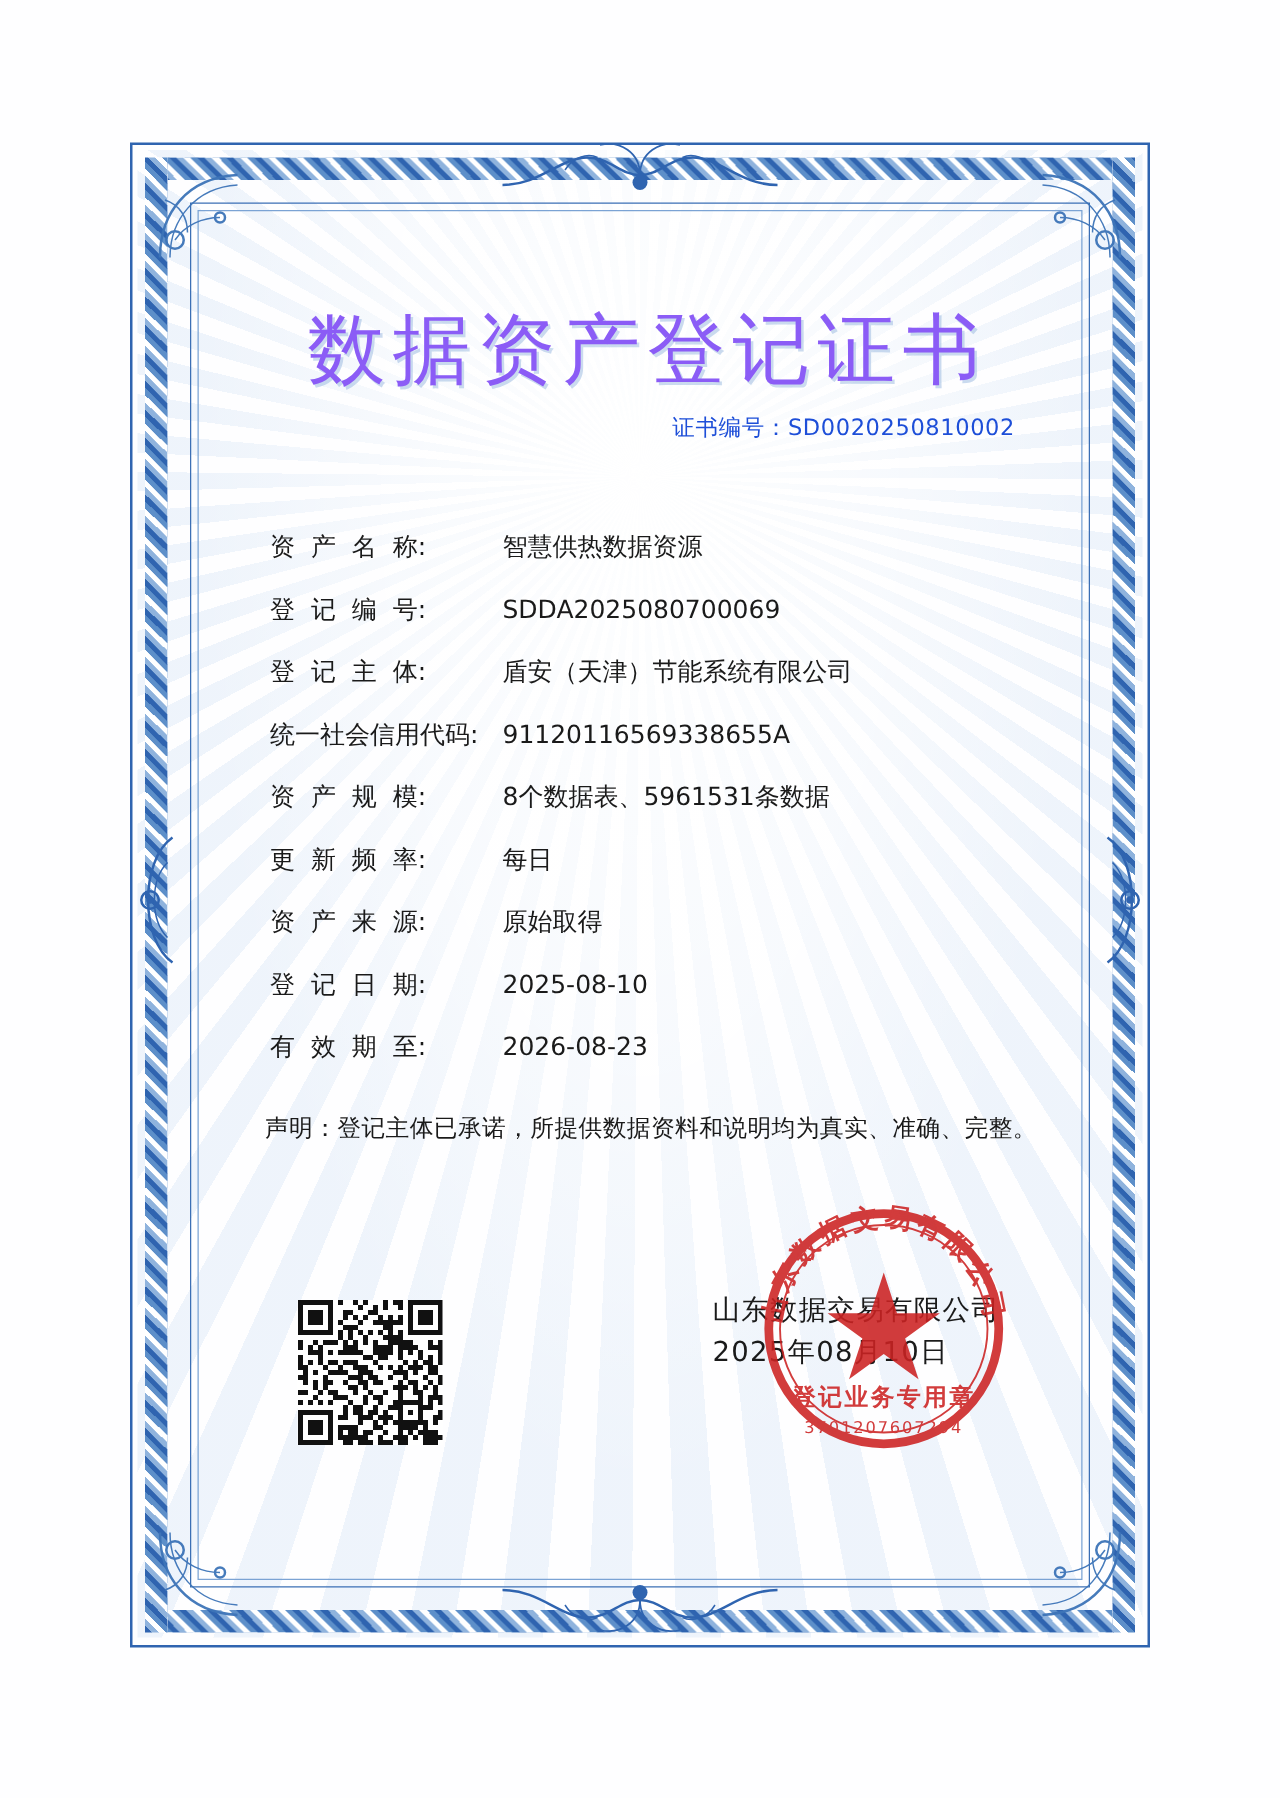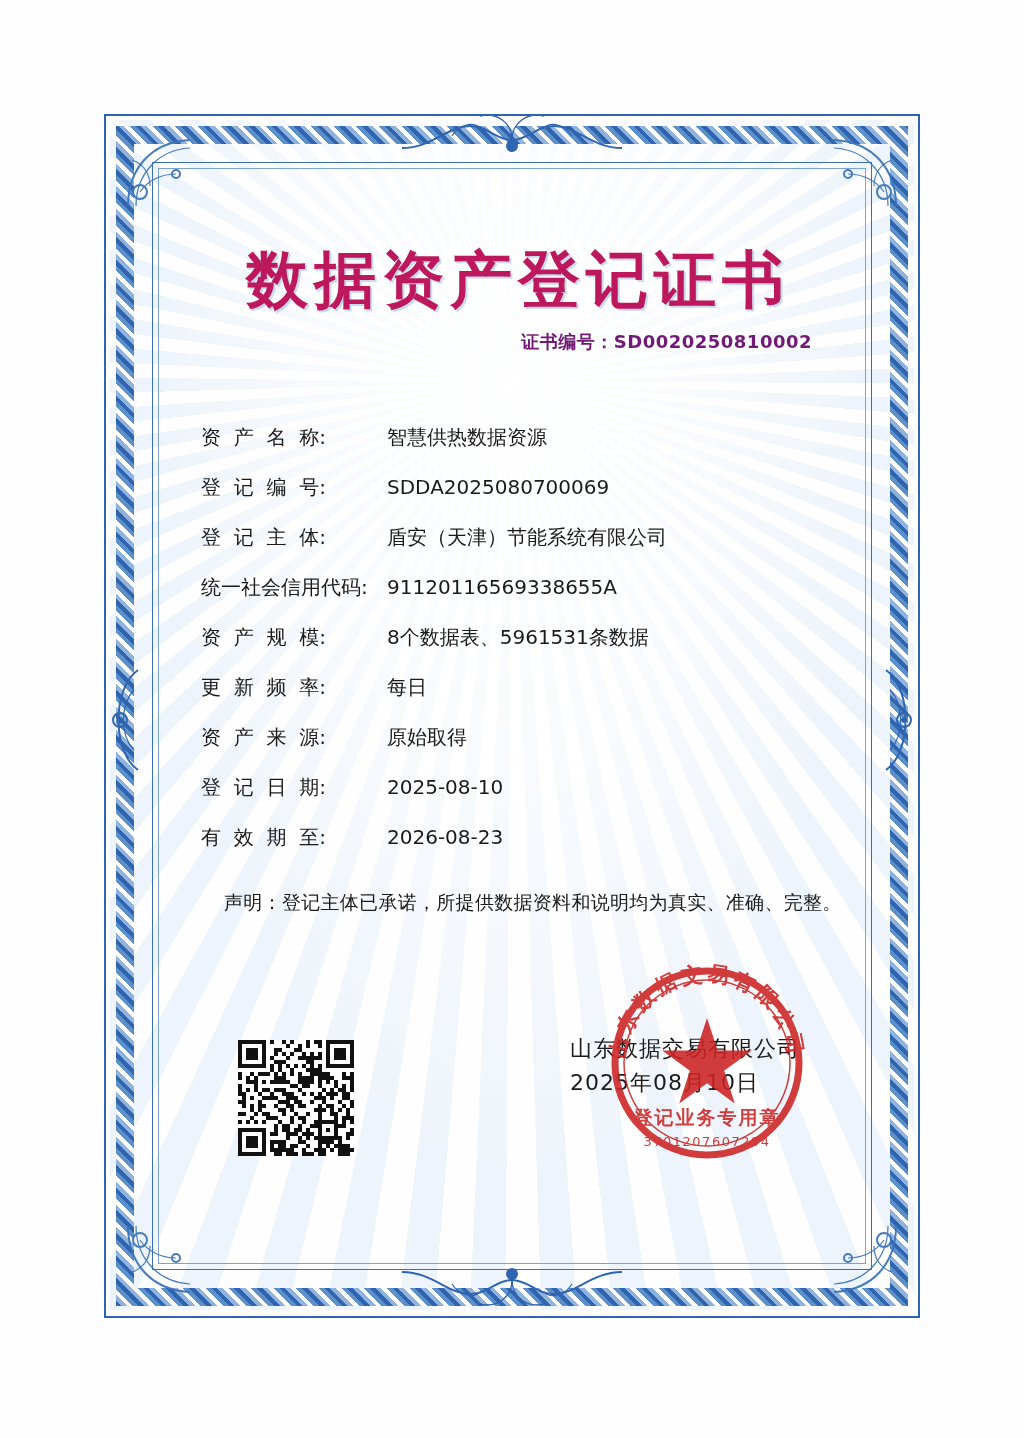--- a/index.html
+++ b/index.html
@@ -114,40 +114,39 @@
   .side-flourish.right { left: 880px; top: 660px; transform: scaleX(-1); }
 
   
   .title {
     position: absolute;
     left: 12px; right: 0;
     top: 238px;
     text-align: center;
     font-family: "DejaVu Sans", "Liberation Sans", sans-serif;
     font-size: 62px;
-    font-weight: bold;
+    font-weight: normal;
     letter-spacing: 6px;
-    color: #be185d;
+    color: #8b5cf6;
     text-shadow: 2px 2px 0 rgba(140,175,220,.45);
   }
 
   .cert-no {
     position: absolute;
     right: 212px;
     top: 330px;
     font-size: 18px;
-    color: #701a75;
+    color: #1d4ed8;
     letter-spacing: .5px;
-    font-weight: bold;
   }
 
   
   .fields {
     position: absolute;
-    left: 201px;
+    left: 216px;
     top: 424px;
     width: 620px;
   }
   .field-row {
     display: flex;
     align-items: baseline;
     margin-bottom: 23px;
     font-size: 20px;
     color: #1a1a1a;
   }
@@ -161,21 +160,20 @@
     color: #1a1a1a;
   }
 
   .statement {
     position: absolute;
     left: 212px;
     top: 890px;
     font-size: 19px;
     color: #1a1a1a;
     letter-spacing: .3px;
-    margin-left: 12px;
   }
 
   
   .qr {
     position: absolute;
     left: 238px;
     top: 1040px;
     width: 116px;
     height: 116px;
     background: #fff;

